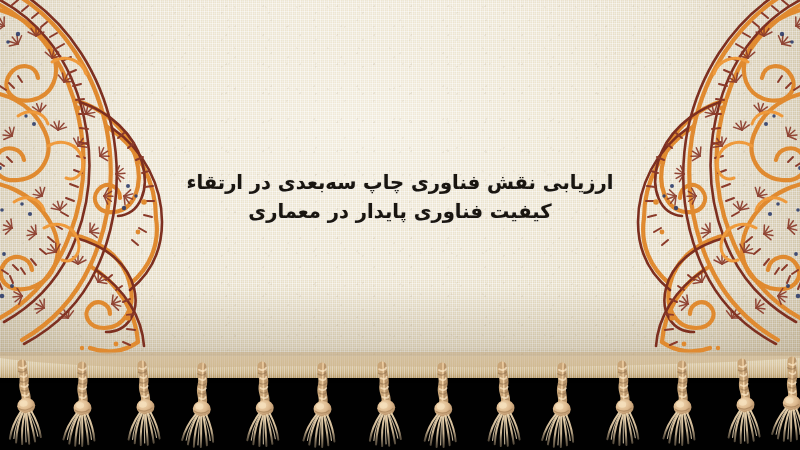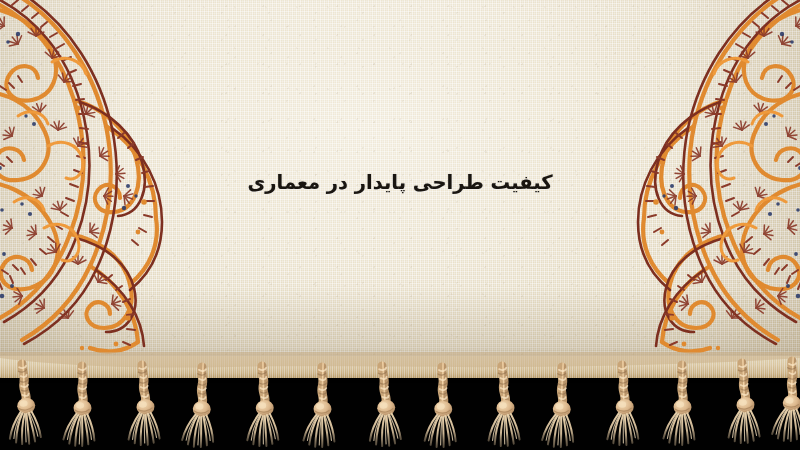--- a/index.html
+++ b/index.html
@@ -512,21 +512,22 @@
       <circle cx="166" cy="206" r="2.8"></circle>
       <circle cx="160" cy="236" r="2.4"></circle>
       <circle cx="150" cy="322" r="2.6"></circle>
       <circle cx="138" cy="348" r="2.4"></circle>
       <circle cx="104" cy="352" r="2.2"></circle>
       <circle cx="100" cy="112" r="2.6"></circle>
     </g>
   </svg>
 
   <div class="title-block">
-    <span class="title-line">کیفیت طراحی پایدار در معماری</span>
+    <span class="title-line">ارزیابی نقش فناوری چاپ سه‌بعدی در ارتقاء</span>
+    <span class="title-line">کیفیت فناوری پایدار در معماری</span>
   </div>
 
   <div class="cloth-hem"></div>
 
   <svg class="fringe" viewBox="0 0 800 98">
     <defs>
       <linearGradient id="cordG" x1="0" y1="0" x2="1" y2="0">
         <stop offset="0%" stop-color="#c9a578"></stop>
         <stop offset="35%" stop-color="#f0d3a8"></stop>
         <stop offset="70%" stop-color="#e0bb8e"></stop>

